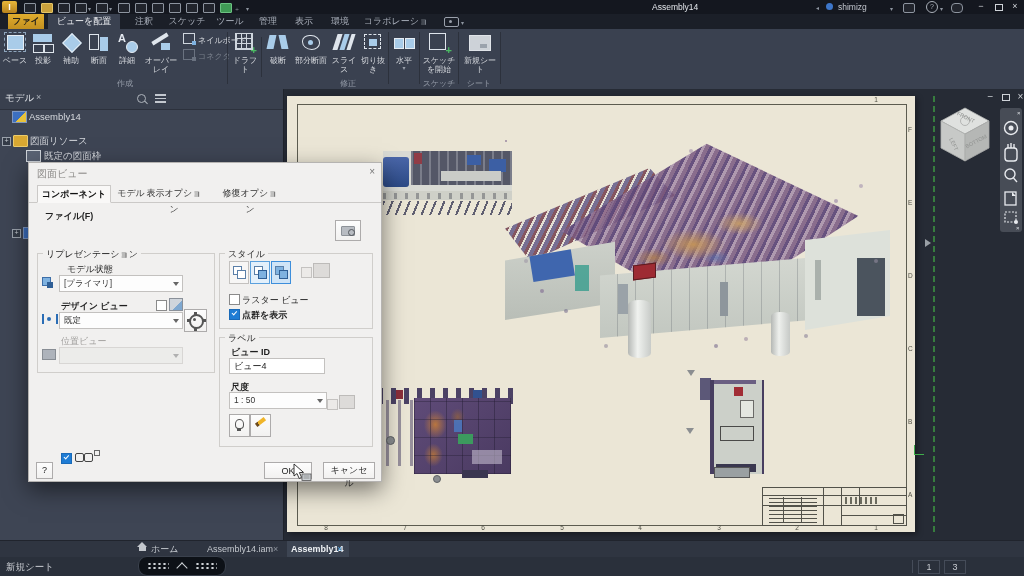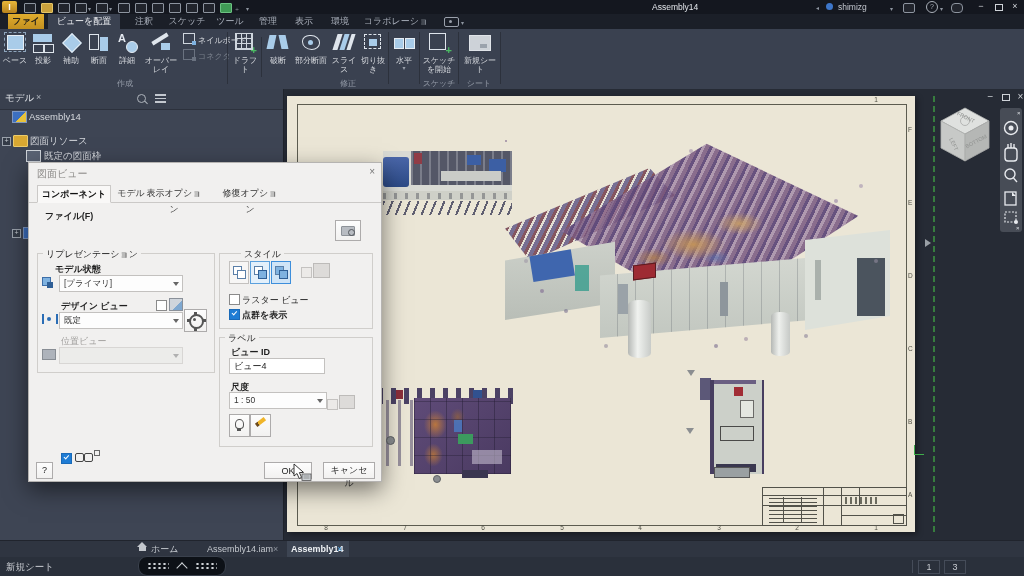--- a/index.html
+++ b/index.html
@@ -503,21 +503,21 @@
     </div>
 
     <div class="dlabel" style="left:16px;top:47px;font-weight:bold">ファイル(F)</div>
     <div class="dbtn" style="left:306px;top:57px;width:24px;height:19px">
       <span class="abs" style="left:5px;top:5px;width:12px;height:8px;background:#b8bcc2;border:1px solid #8d9298;border-radius:1px"></span>
       <span class="abs" style="left:12px;top:8px;width:5px;height:5px;border:1.3px solid #55595e;border-radius:50%"></span>
     </div>
 
     <div class="gbox" style="left:8px;top:90px;width:176px;height:118px"></div>
     <div class="glegend" style="left:14px;top:85px">リプレゼンテーション</div>
-    <div class="dlabel" style="left:26px;top:100px;font-weight:bold">モデル状態</div>
+    <div class="dlabel" style="left:38px;top:100px;font-weight:normal">モデル状態</div>
     <span class="abs" style="left:13px;top:114px;width:7px;height:7px;background:#7fb2e0;border:1px solid #3d6ea8"></span>
     <span class="abs" style="left:18px;top:119px;width:6px;height:6px;background:#2f5f96"></span>
     <div class="cmb" style="left:30px;top:112px;width:118px">
       <span>[プライマリ]</span><span class="arr"></span>
     </div>
     <div class="dlabel" style="left:32px;top:137px;font-weight:bold">デザイン ビュー</div>
     <span class="chk" style="left:127px;top:137px"></span>
     <span class="abs" style="left:140px;top:135px;width:12px;height:11px;border:1px solid #8a9099;background:linear-gradient(135deg,#cfd5dc 60%,#7fa8d0 60%)"></span>
     <span class="abs" style="left:13px;top:151px;width:12px;height:10px;border-left:2px solid #2a6db5;border-right:2px solid #2a6db5">
         <i class="abs" style="left:3px;top:3px;width:4px;height:4px;background:#2a6db5;border-radius:50%"></i>
@@ -534,21 +534,21 @@
           <b style="right:-4px;top:3px"></b>
       </span>
     </div>
     <div class="dlabel dim" style="left:32px;top:172px">位置ビュー</div>
     <span class="abs" style="left:13px;top:186px;width:12px;height:9px;background:#aeb3bb;border:1px solid #888d94"></span>
     <div class="cmb dim" style="left:30px;top:184px;width:118px">
         <span class="arr"></span>
       </div>
 
     <div class="gbox" style="left:190px;top:90px;width:152px;height:74px"></div>
-    <div class="glegend" style="left:212px;top:85px">スタイル</div>
+    <div class="glegend" style="left:196px;top:85px">スタイル</div>
     <div class="stybtn" style="left:200px;top:98px">
         <span class="sq1"></span>
         <span class="sq2" style="background:#fff;border-color:#5a7fa8"></span>
       </div>
     <div class="stybtn sel1" style="left:221px;top:98px">
         <span class="sq1"></span>
         <span class="sq2"></span>
       </div>
     <div class="stybtn sel2" style="left:242px;top:98px">
         <span class="sq1" style="background:#7fb2e0"></span>

